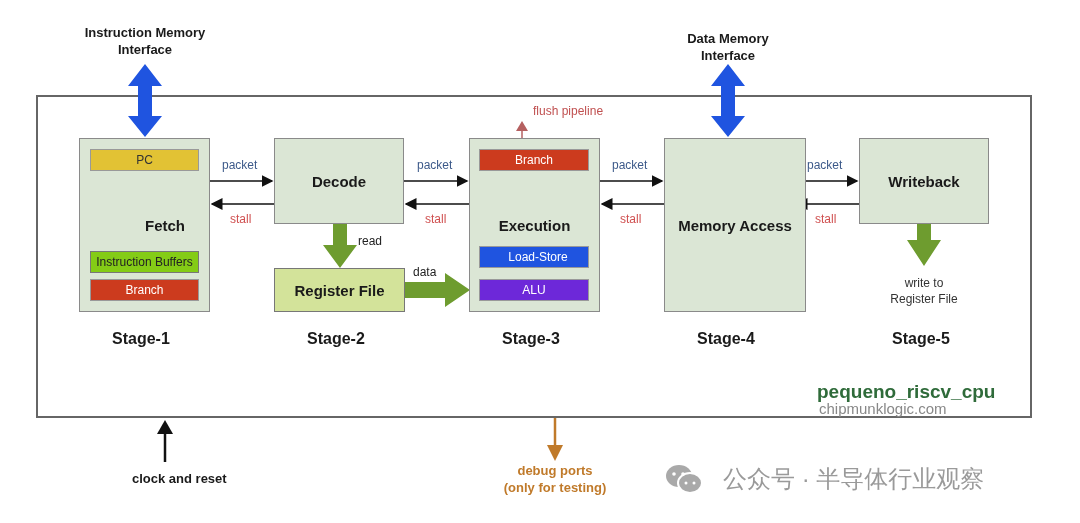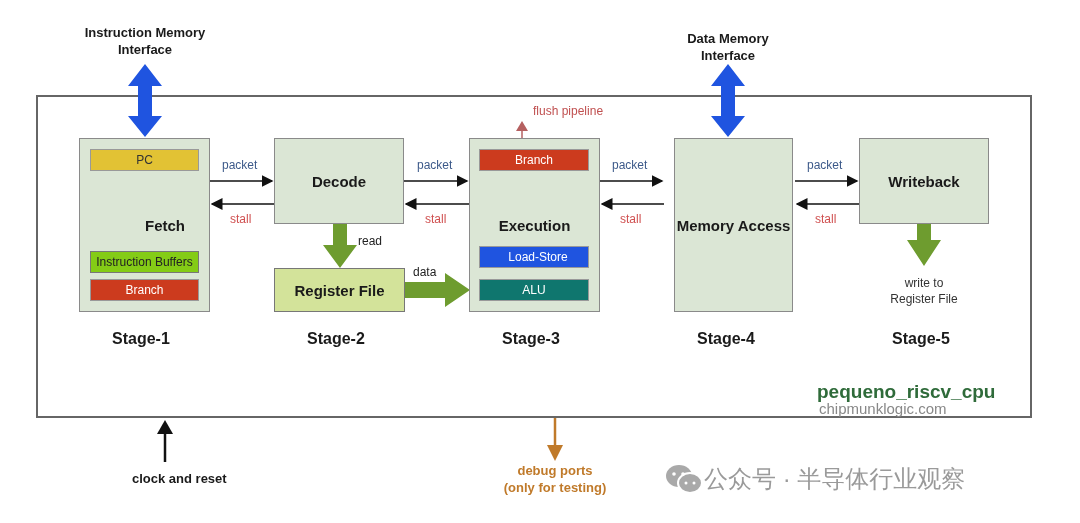--- a/index.html
+++ b/index.html
@@ -5,21 +5,21 @@
   html,body{margin:0;padding:0;background:#fff;}
   body{width:1080px;height:523px;position:relative;overflow:hidden;font-family:"Liberation Sans",sans-serif;}
   .abs{position:absolute;}
   .outer{left:36px;top:95px;width:996px;height:323px;border:2px solid #666;box-sizing:border-box;}
   .box{background:#dbe6d5;border:1.5px solid #8a8a8a;box-sizing:border-box;display:flex;align-items:center;justify-content:center;font-weight:bold;font-size:15px;color:#1a1a1a;}
   .sub{box-sizing:border-box;display:flex;align-items:center;justify-content:center;font-size:12px;color:#fff;border:1px solid #999;}
   .pc{background:#e2c234;color:#333;}
   .ibuf{background:#84cc16;color:#222;border:1.5px solid #777;}
   .branch{background:#cc3b1e;}
   .ls{background:#1f54e0;}
-  .alu{background:#0f766e;}
+  .alu{background:#6d28d9;}
   .regfile{background:#d3e39a;border:1.5px solid #777;}
   .lbl{font-size:12px;}
   .packet{color:#3d5a8a;}
   .stall{color:#d05050;}
   .stage{font-weight:bold;font-size:16px;color:#1a1a1a;}
   .title{font-weight:bold;font-size:13px;color:#1a1a1a;text-align:center;line-height:17px;}
   svg.overlay{position:absolute;left:0;top:0;}
 </style>
 </head>
 <body>
@@ -81,21 +81,21 @@
   <span>Register File</span>
 </div>
 
 <div class="abs box" style="left:469px;top:138px;width:131px;height:174px;">
   <span style="margin-top:0px">Execution</span>
 </div>
 <div class="abs sub branch" style="left:479px;top:149px;width:110px;height:22px;">Branch</div>
 <div class="abs sub ls" style="left:479px;top:246px;width:110px;height:22px;padding-left:8px;">Load-Store</div>
 <div class="abs sub alu" style="left:479px;top:279px;width:110px;height:22px;">ALU</div>
 
-<div class="abs box" style="left:664px;top:138px;width:119px;height:174px;margin-left:10px;">
+<div class="abs box" style="left:664px;top:138px;width:142px;height:174px;">
   <span>Memory Access</span>
 </div>
 
 <div class="abs box" style="left:859px;top:138px;width:130px;height:86px;">
   <span>Writeback</span>
 </div>
 
 <div class="abs lbl packet" style="left:222px;top:158px;">packet</div>
 <div class="abs lbl stall" style="left:230px;top:212px;">stall</div>
 <div class="abs lbl packet" style="left:417px;top:158px;">packet</div>
@@ -120,21 +120,21 @@
 
 <div class="abs" style="left:817px;top:381px;font-weight:bold;font-size:19px;color:#2f6b3a;">pequeno_riscv_cpu</div>
 <div class="abs" style="left:819px;top:400px;font-size:15px;color:#888;">chipmunklogic.com</div>
 
 <div class="abs" style="left:132px;top:471px;font-weight:bold;font-size:13px;color:#1a1a1a;">clock and reset</div>
 <div class="abs" style="left:490px;top:462px;width:130px;text-align:center;font-weight:bold;font-size:13px;color:#c07a2a;line-height:17px;">
   <div>debug ports</div>
   <div>(only for testing)</div>
 </div>
 
-<div class="abs" style="left:664px;top:462px;display:flex;align-items:center;gap:0;color:#9a9a9a;font-size:24px;">
+<div class="abs" style="left:664px;top:462px;display:flex;align-items:center;gap:19px;color:#9a9a9a;font-size:24px;">
   <svg width="40" height="34">
     <ellipse cx="15" cy="14" rx="13" ry="11" fill="#a9a9a9"></ellipse>
     <ellipse cx="26" cy="21" rx="12" ry="10" fill="#a9a9a9" stroke="#fff" stroke-width="2"></ellipse>
     <circle cx="10" cy="12" r="1.8" fill="#fff"></circle>
       <circle cx="19" cy="12" r="1.8" fill="#fff"></circle>
     <circle cx="22" cy="21" r="1.5" fill="#fff"></circle>
       <circle cx="30" cy="21" r="1.5" fill="#fff"></circle>
   </svg>
   <span>公众号 · 半导体行业观察</span>
 </div>

